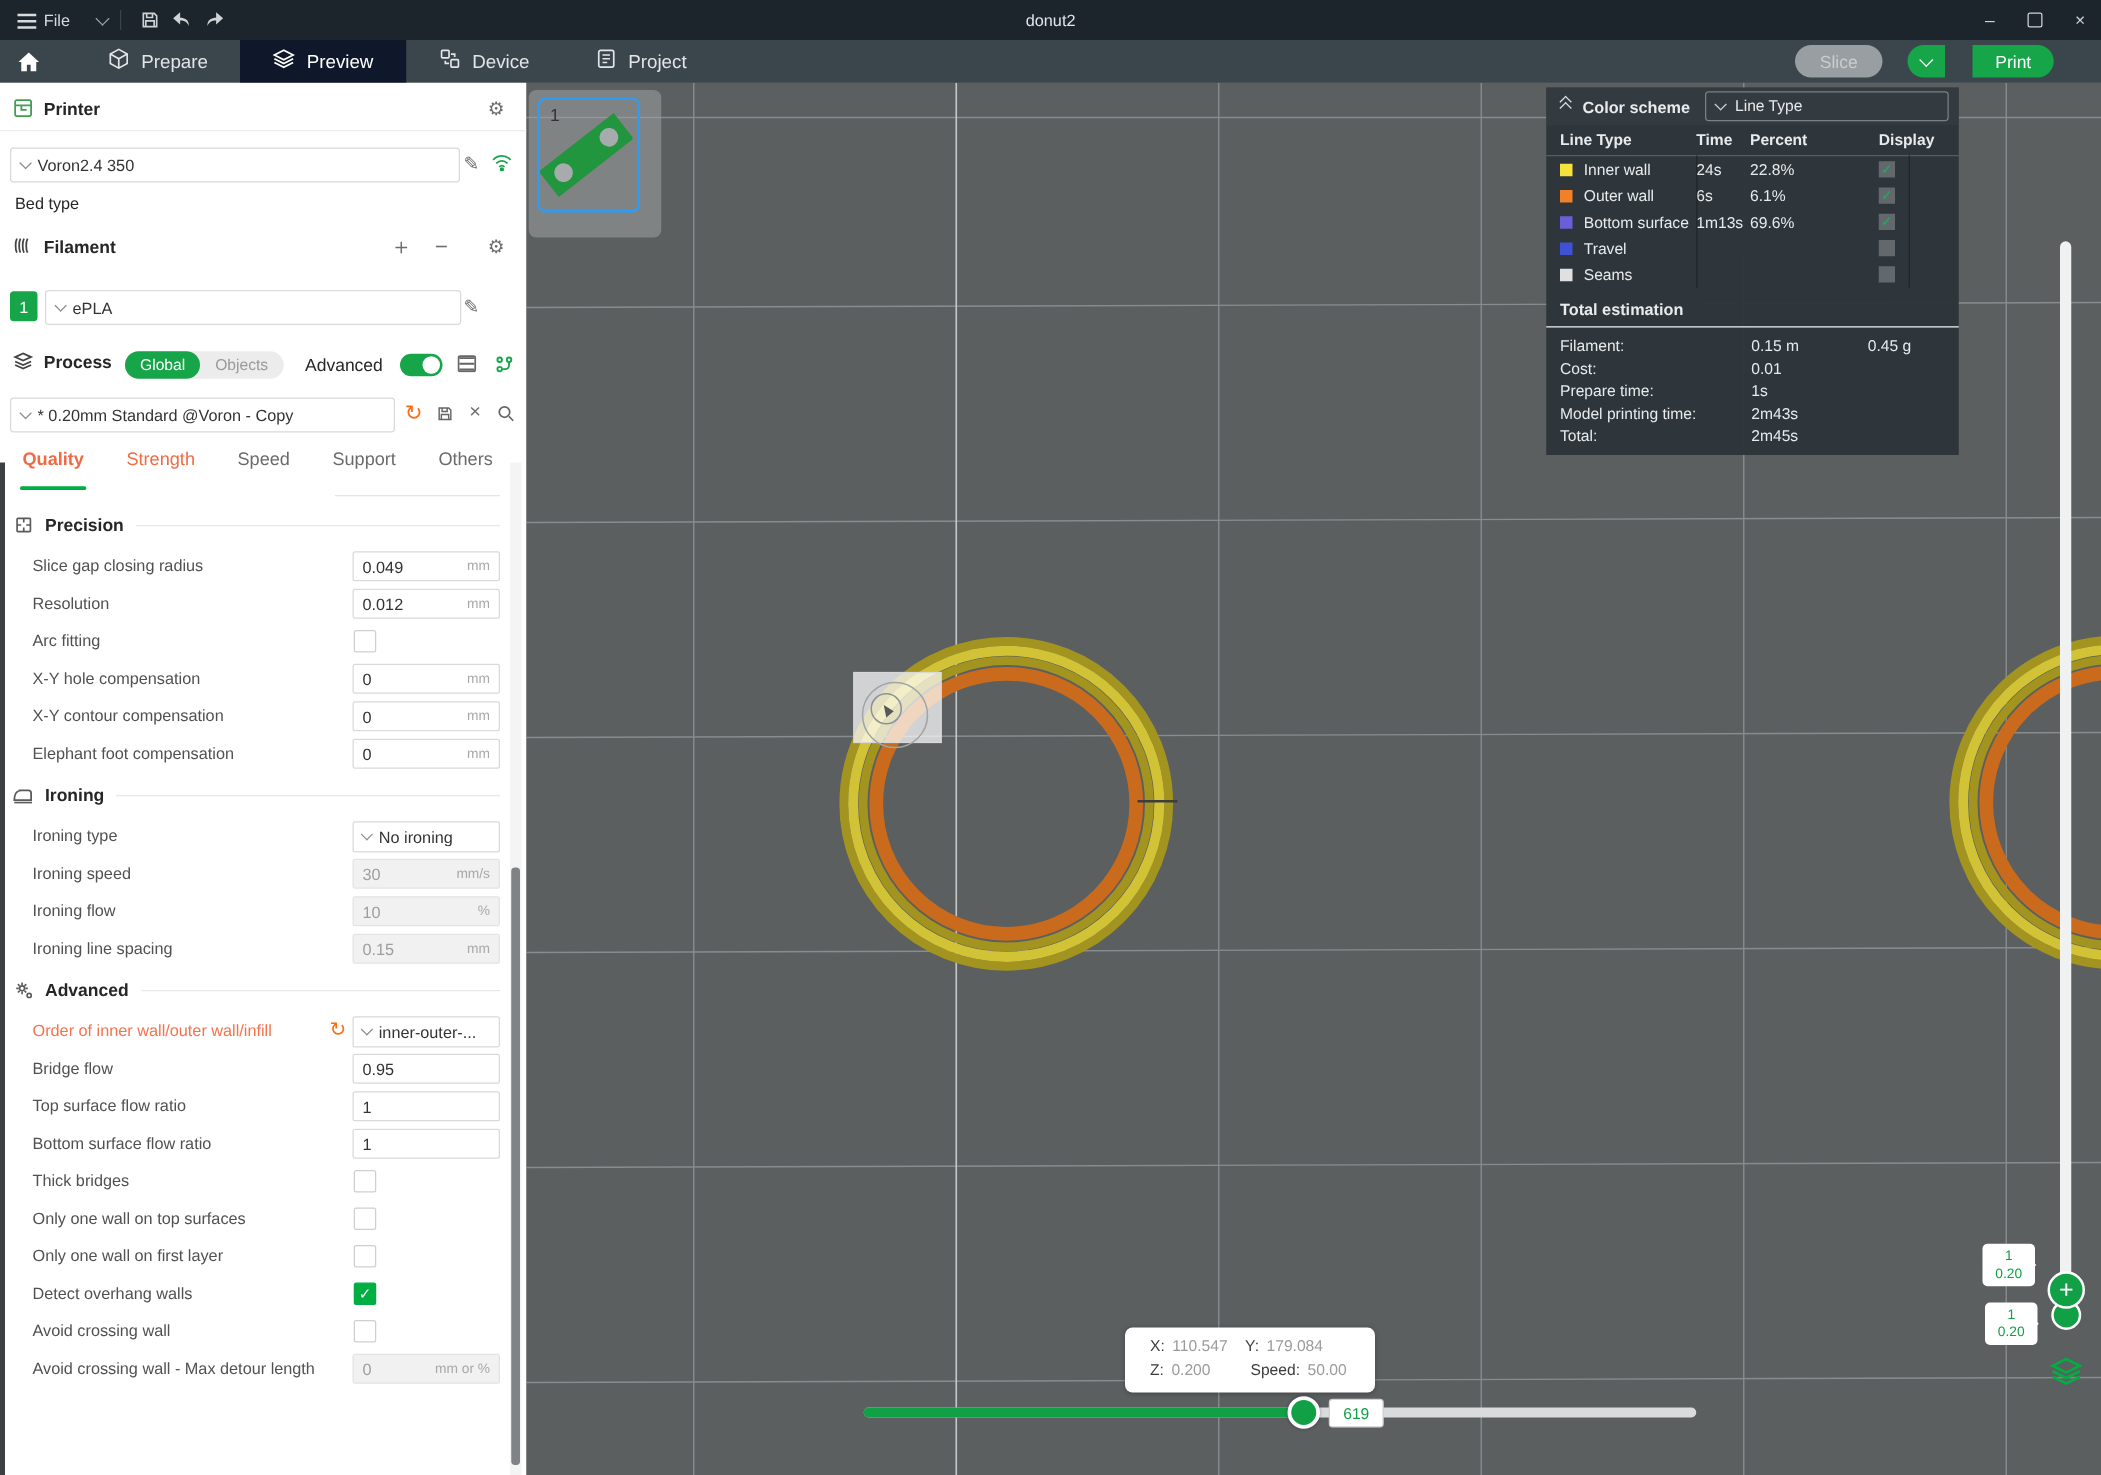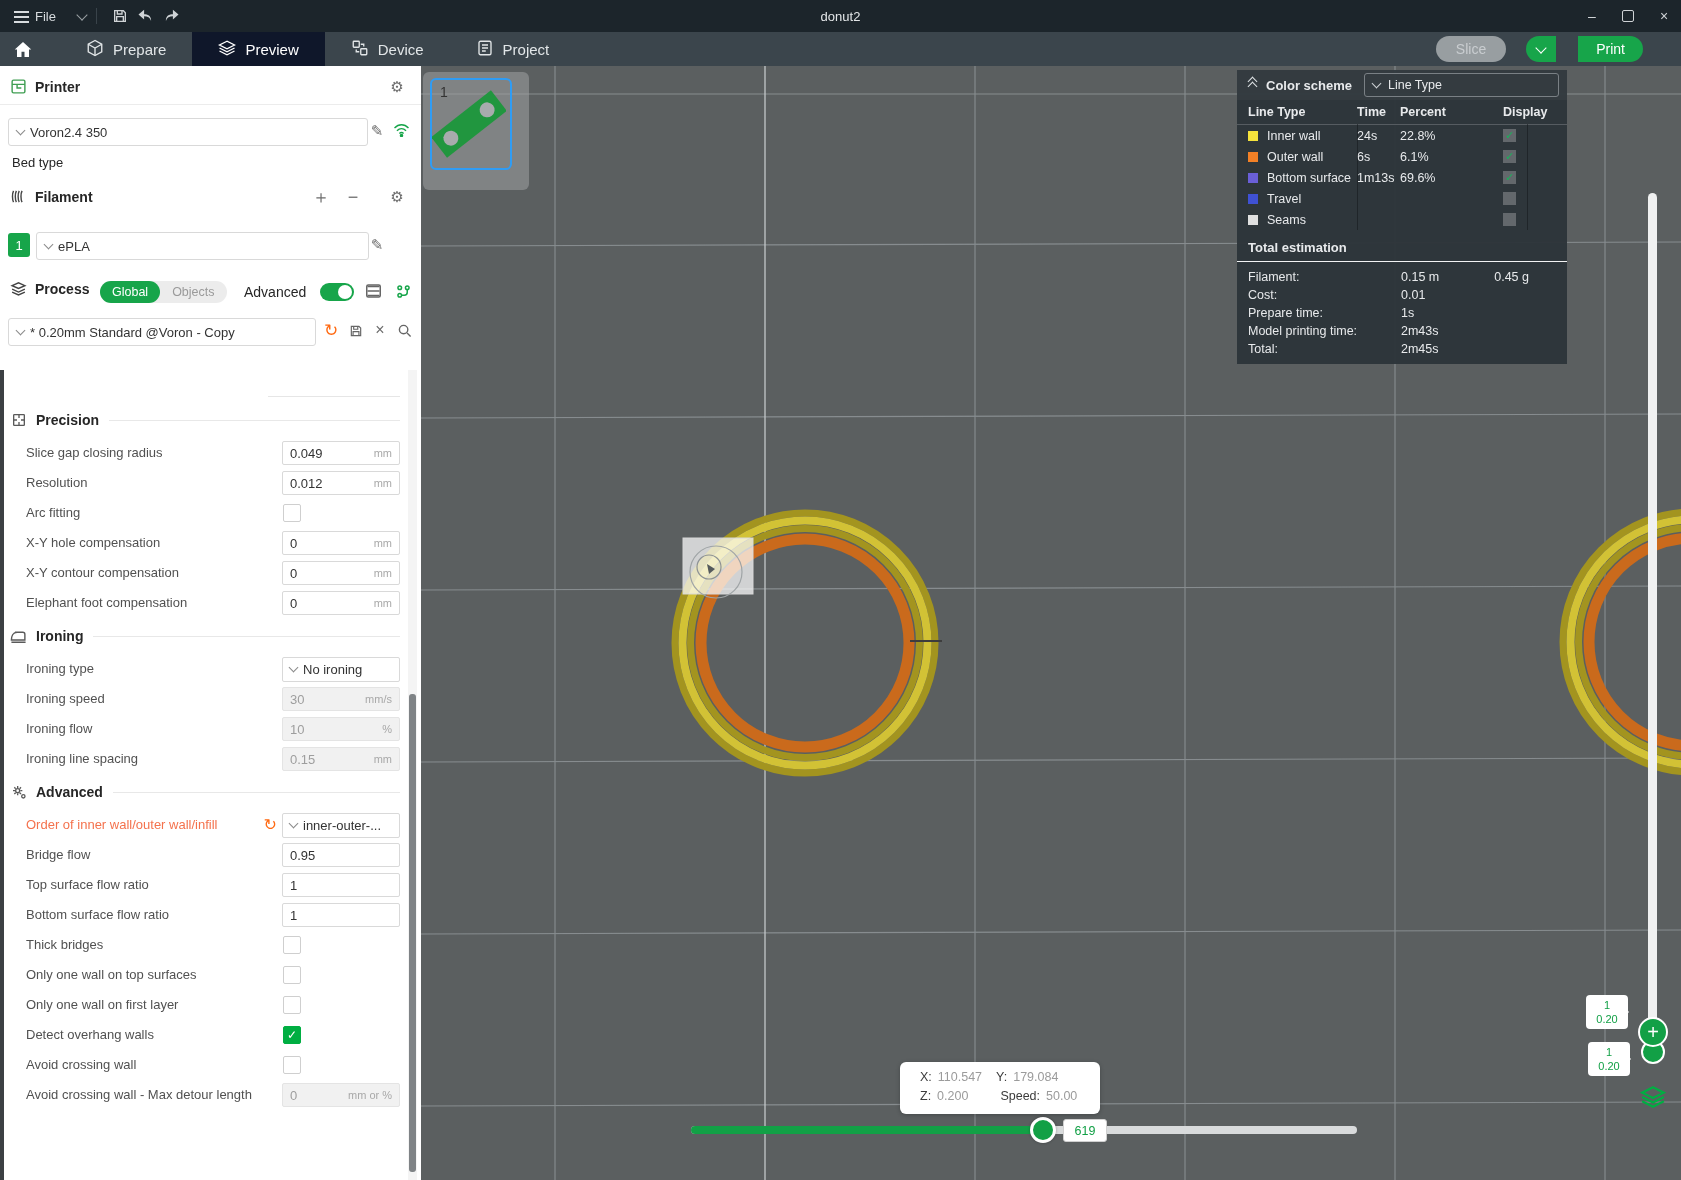--- a/index.html
+++ b/index.html
@@ -349,20 +349,27 @@
       </svg>
   </span>
   <span class="rt-ic" style="left:371px;top:255px;font-size:16px;">×</span>
   <span class="rt-ic" style="left:396px;top:256px;">
     <svg width="14" height="14" viewBox="0 0 20 20" fill="none" stroke="#666" stroke-width="2">
         <circle cx="8" cy="8" r="6"></circle>
         <path d="M13 13l5 5"></path>
       </svg>
   </span>
 
+  <div class="ptabs" id="process-tabs">
+      <span class="ptab active mod">Quality</span>
+      <span class="ptab mod">Strength</span>
+      <span class="ptab">Speed</span>
+      <span class="ptab">Support</span>
+      <span class="ptab">Others</span>
+    </div>
   <span class="remnant"></span>
 
   <div class="scroll" id="settings-sections">
       <div class="ssec-head">
         <span class="icn">
           <svg width="16" height="16" viewBox="0 0 24 24" fill="none" stroke="#5a5a5a" stroke-width="2">
             <rect x="4" y="4" width="16" height="16" rx="1"></rect>
             <path d="M12 4v5M12 15v5M4 12h5M15 12h5"></path>
           </svg>
         </span>

